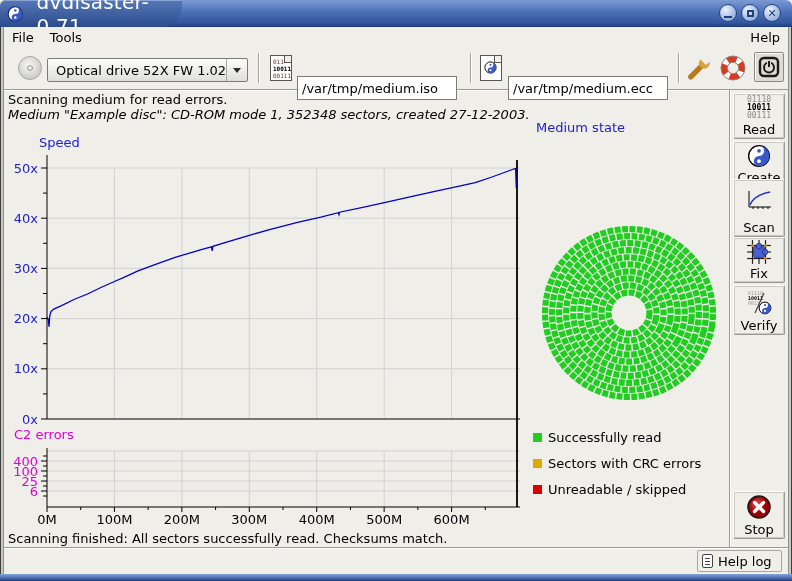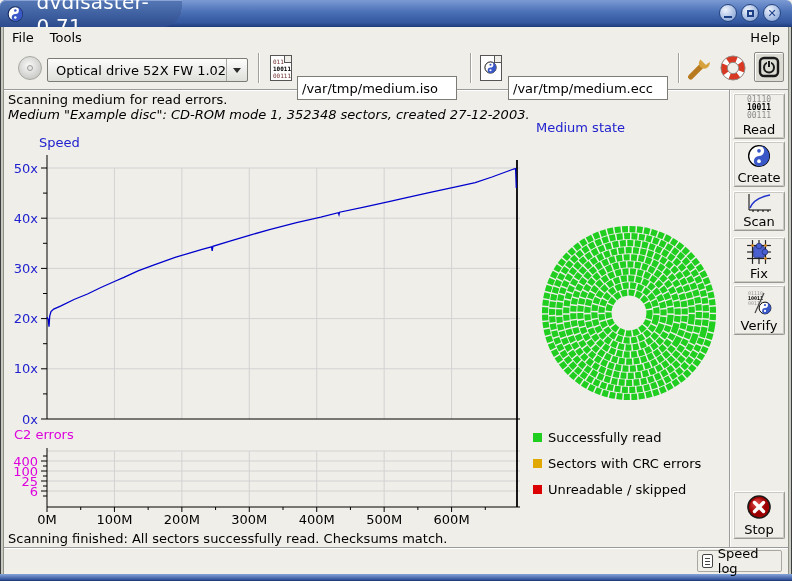--- a/index.html
+++ b/index.html
@@ -329,21 +329,21 @@
         <svg viewBox="-11 -11 22 22" width="24" height="24">
           <circle r="9.5" fill="#fff" stroke="#000" stroke-width="1.2"></circle>
           <path d="M0,-9.5 A9.5,9.5 0 0 1 0,9.5 A4.75,4.75 0 0 1 0,0 A4.75,4.75 0 0 0 0,-9.5 Z" fill="#3a57c8"></path>
           <circle cy="-4.75" r="1.7" fill="#3a57c8"></circle>
             <circle cy="4.75" r="1.7" fill="#fff"></circle>
         </svg>
       </div>
       <span class="side-label">Create</span>
     </div>
 
-    <div class="side-btn" style="top:101px;height:40px">
+    <div class="side-btn" style="top:89px;height:58px">
       <div class="side-icon">
         <svg width="28" height="22" viewBox="0 0 28 22">
           <line x1="4" y1="2" x2="4" y2="18" stroke="#000" stroke-width="1"></line>
           <line x1="4" y1="18" x2="26" y2="18" stroke="#000" stroke-width="1"></line>
           <path d="M5,16 Q9,6 25,3" fill="none" stroke="#2233cc" stroke-width="1.6"></path>
           <line x1="8" y1="18" x2="8" y2="20" stroke="#000" stroke-width="1"></line>
             <line x1="13" y1="18" x2="13" y2="20" stroke="#000" stroke-width="1"></line>
           <line x1="18" y1="18" x2="18" y2="20" stroke="#000" stroke-width="1"></line>
             <line x1="23" y1="18" x2="23" y2="20" stroke="#000" stroke-width="1"></line>
         </svg>
@@ -418,17 +418,17 @@
 
   <div class="scanline">Scanning finished: All sectors successfully read. Checksums match.</div>
   <div class="hsep"></div>
   <div class="footer">
     <div class="viewlog-btn">
       <span class="vl-icon">
           <i style="top:3px"></i>
           <i style="top:6px"></i>
           <i style="top:9px"></i>
         </span>
-      <span>Speed log</span>
+      <span>Help log</span>
     </div>
   </div>
 
 </div>
 
 </body></html>

